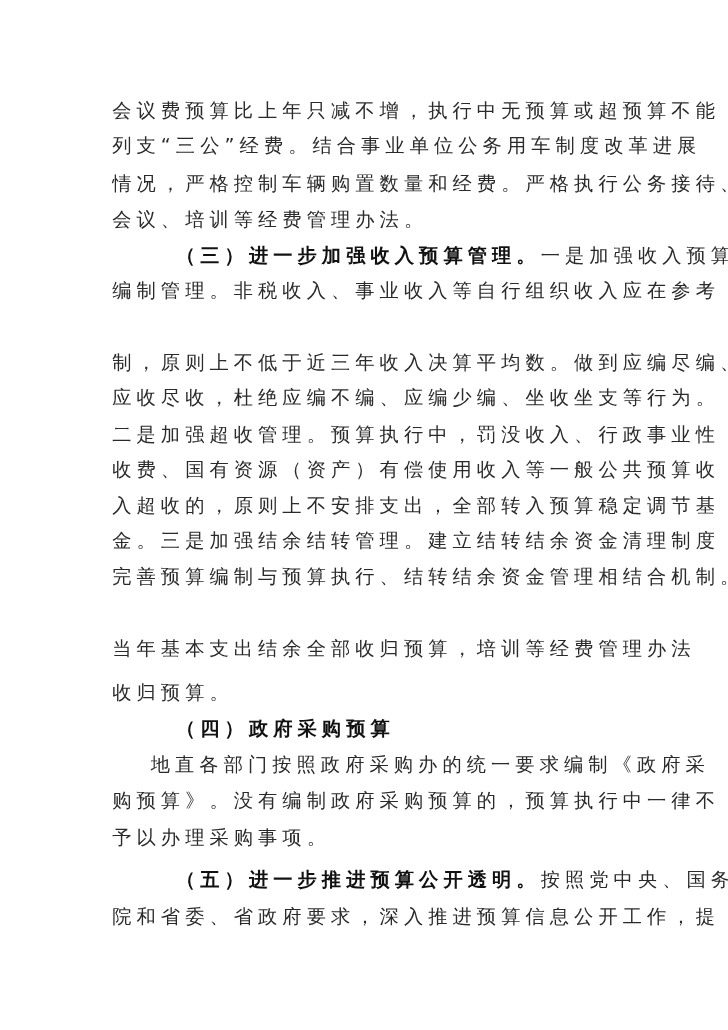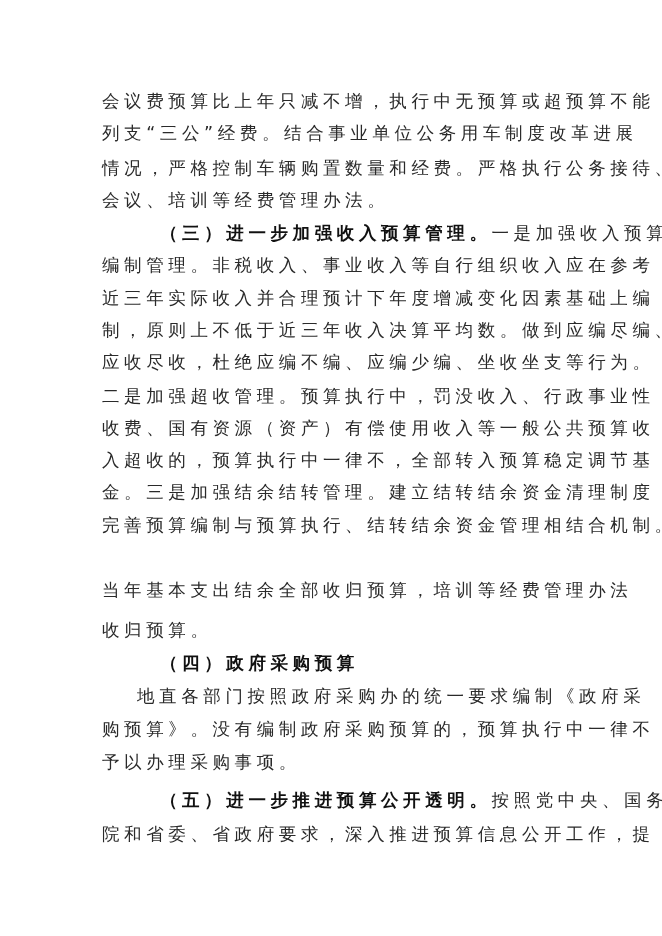--- a/index.html
+++ b/index.html
@@ -25,26 +25,25 @@
 <div class="page">
   <div class="line" style="top:89px">会议费预算比上年只减不增，执行中无预算或超预算不能</div>
   <div class="line" style="top:121px">列支“三公”经费。结合事业单位公务用车制度改革进展</div>
   <div class="line" style="top:156px">情况，严格控制车辆购置数量和经费。严格执行公务接待、</div>
   <div class="line" style="top:188px">会议、培训等经费管理办法。</div>
 
   <div class="line indent" style="top:221px">
     <span class="b">（三）进一步加强收入预算管理。</span><span>一是加强收入预算</span>
   </div>
   <div class="line" style="top:253px">编制管理。非税收入、事业收入等自行组织收入应在参考</div>
-  <div class="line" style="top:286px">近三年实际收入并合理预计下年度增减变化因素基础上编</div>
   <div class="line" style="top:318px">制，原则上不低于近三年收入决算平均数。做到应编尽编、</div>
   <div class="line" style="top:350px">应收尽收，杜绝应编不编、应编少编、坐收坐支等行为。</div>
   <div class="line" style="top:384px">二是加强超收管理。预算执行中，罚没收入、行政事业性</div>
   <div class="line" style="top:416px">收费、国有资源（资产）有偿使用收入等一般公共预算收</div>
-  <div class="line" style="top:448px">入超收的，预算执行中一律不，全部转入预算稳定调节基</div>
+  <div class="line" style="top:448px">入超收的，原则上不安排支出，全部转入预算稳定调节基</div>
   <div class="line" style="top:480px">金。三是加强结余结转管理。建立结转结余资金清理制度，</div>
   <div class="line" style="top:513px">完善预算编制与预算执行、结转结余资金管理相结合机制。</div>
   <div class="line" style="top:578px">当年基本支出结余全部收归预算，培训等经费管理办法</div>
   <div class="line" style="top:618px">收归预算。</div>
 
   <div class="line indent" style="top:651px">
     <span class="b">（四）政府采购预算</span>
   </div>
   <div class="line indent" style="top:684px">地直各部门按照政府采购办的统一要求编制《政府采</div>
   <div class="line" style="top:717px">购预算》。没有编制政府采购预算的，预算执行中一律不</div>

